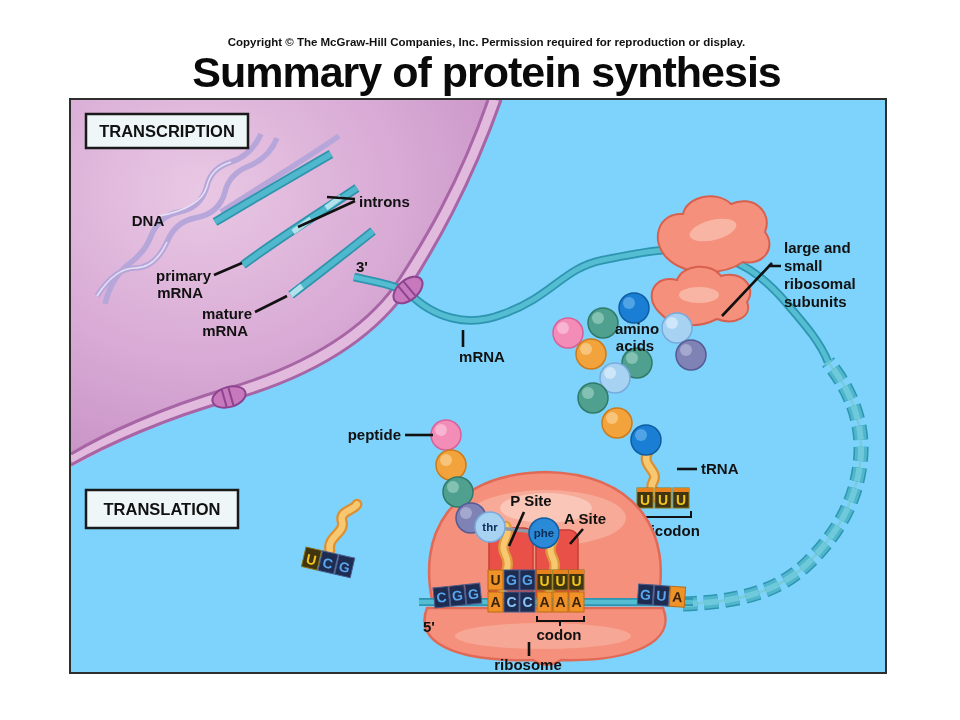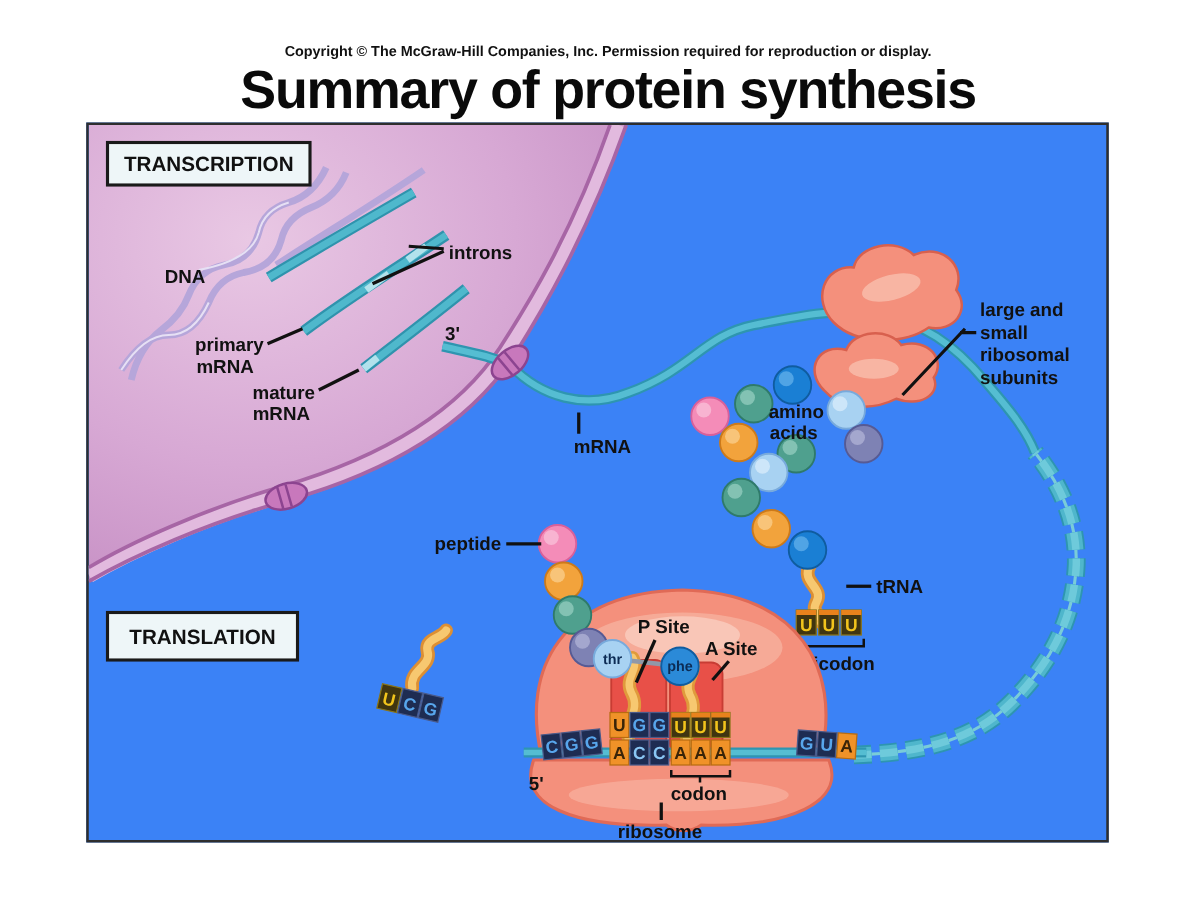--- a/index.html
+++ b/index.html
@@ -3,21 +3,21 @@
 <meta charset="utf-8">
 <style>
   html,body{margin:0;padding:0;background:#fff;}
   .stage{position:relative;width:960px;height:720px;background:#fff;overflow:hidden;
          font-family:"Liberation Sans",sans-serif;padding-left:13px;}
   .copyright{position:absolute;top:36px;left:0;width:100%;text-align:center;
              font-size:11.5px;font-weight:bold;color:#111;}
   .big-title{position:absolute;top:48px;left:0;width:100%;text-align:center;
              font-size:43px;font-weight:bold;color:#0a0a0a;letter-spacing:-1px;}
   .diagram{position:absolute;left:69px;top:98px;width:814px;height:572px;
-           border:2px solid #2e2e2e;background:#3b82f6;}
+           border:2px solid #2e2e2e;background:#7dd3fc;}
   svg{display:block;}
   .lbl{font-family:"Liberation Sans",sans-serif;font-weight:bold;font-size:15px;fill:#111;}
   .hdr{font-family:"Liberation Sans",sans-serif;font-weight:bold;font-size:16.5px;fill:#111;}
   .ball-lbl{font-family:"Liberation Sans",sans-serif;font-weight:bold;font-size:11.5px;fill:#0c2c55;}
   .seq{font-family:"Liberation Sans",sans-serif;font-weight:bold;font-size:14px;text-anchor:middle;}
   .seq-blue{fill:#58a6ec;} .seq-lblue{fill:#8ac6f4;} .seq-yellow{fill:#f2c41c;} .seq-dark{fill:#3a2408;}
   .ptr{stroke:#111;stroke-width:2.6;fill:none;}
 </style>
 </head>
 <body>

